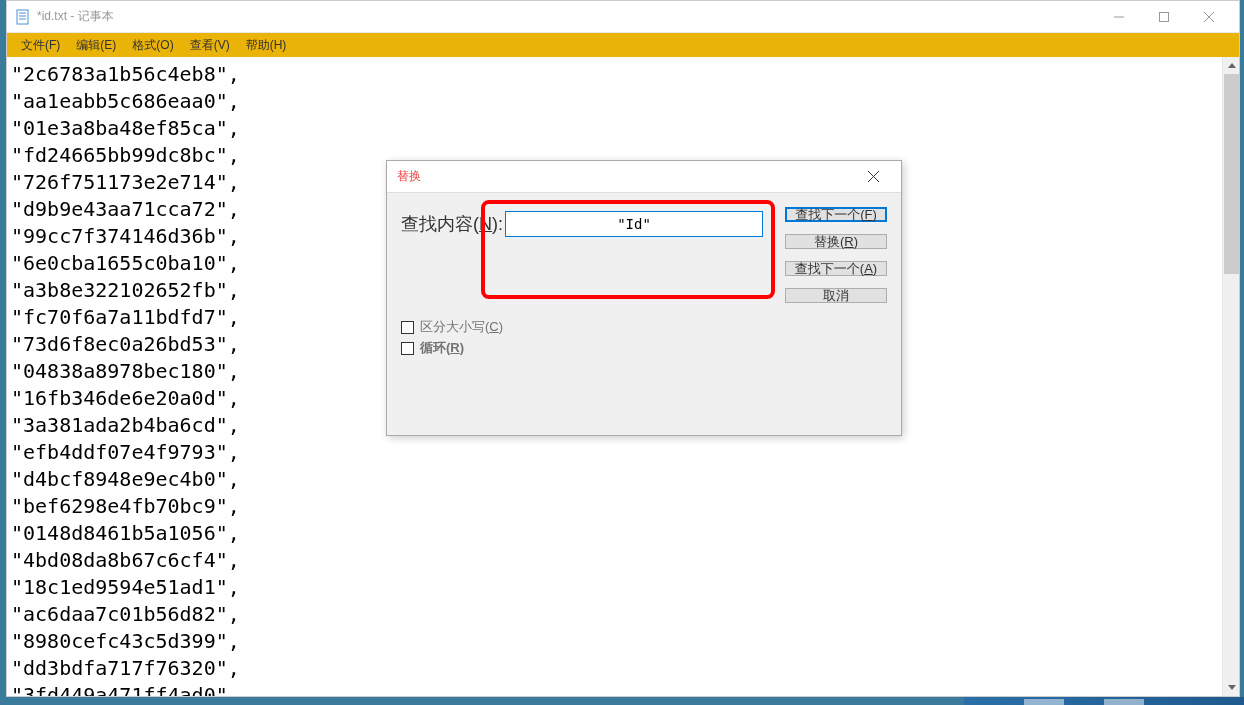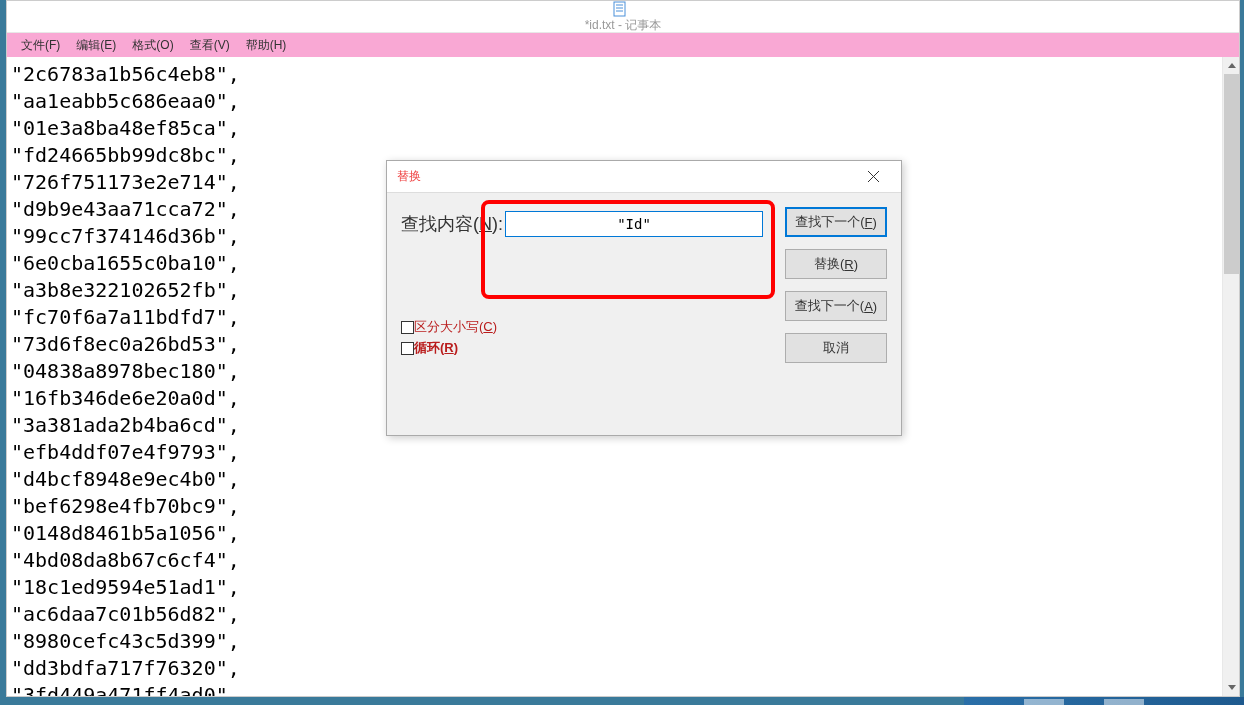--- a/index.html
+++ b/index.html
@@ -22,21 +22,20 @@
       display: flex;
       flex-direction: column;
     }
     .titlebar {
       height: 32px;
       display: flex;
       align-items: center;
       padding: 0 8px;
       background: #fff;
       border-bottom: 1px solid #e8e8e8;
-      flex-direction: column;
     }
     .titlebar .icon {
       width: 16px;
       height: 16px;
       margin-right: 6px;
     }
     .titlebar .title {
       color: #999;
       font-size: 12px;
       flex: 1;
@@ -54,21 +53,21 @@
       color: #999;
       font-size: 13px;
       cursor: pointer;
     }
     .menubar {
       height: 24px;
       display: flex;
       align-items: center;
       padding: 0 8px;
       gap: 4px;
-      background: #f9a8d4;
+      background: #eab308;
       font-size: 12px;
       color: #333;
     }
     .menubar .menu-item {
       padding: 2px 6px;
       cursor: pointer;
     }
     .content-area {
       flex: 1;
       display: flex;
@@ -179,39 +178,40 @@
     .dialog-buttons {
       position: absolute;
       top: 14px;
       right: 14px;
       display: flex;
       flex-direction: column;
       gap: 12px;
     }
     .dlg-btn {
       width: 102px;
-      height: 30px;
+      height: 15px;
       background: #e1e1e1;
       border: 1px solid #adadad;
       font-size: 13px;
       cursor: pointer;
       display: flex;
       align-items: center;
       justify-content: center;
       color: #333;
     }
     .dlg-btn.primary {
       border: 2px solid #0078d7;
     }
     .checkbox-row {
       display: flex;
       align-items: center;
+      gap: 6px;
       margin-top: 75px;
       font-size: 13px;
-      color: #b91c1c;
+      color: #737373;
     }
     .checkbox-row + .checkbox-row { margin-top: 3px; font-weight: bold; }
     .checkbox {
       width: 13px;
       height: 13px;
       border: 1px solid #333;
       background: #fff;
     }
     .highlight-box {
       position: absolute;

